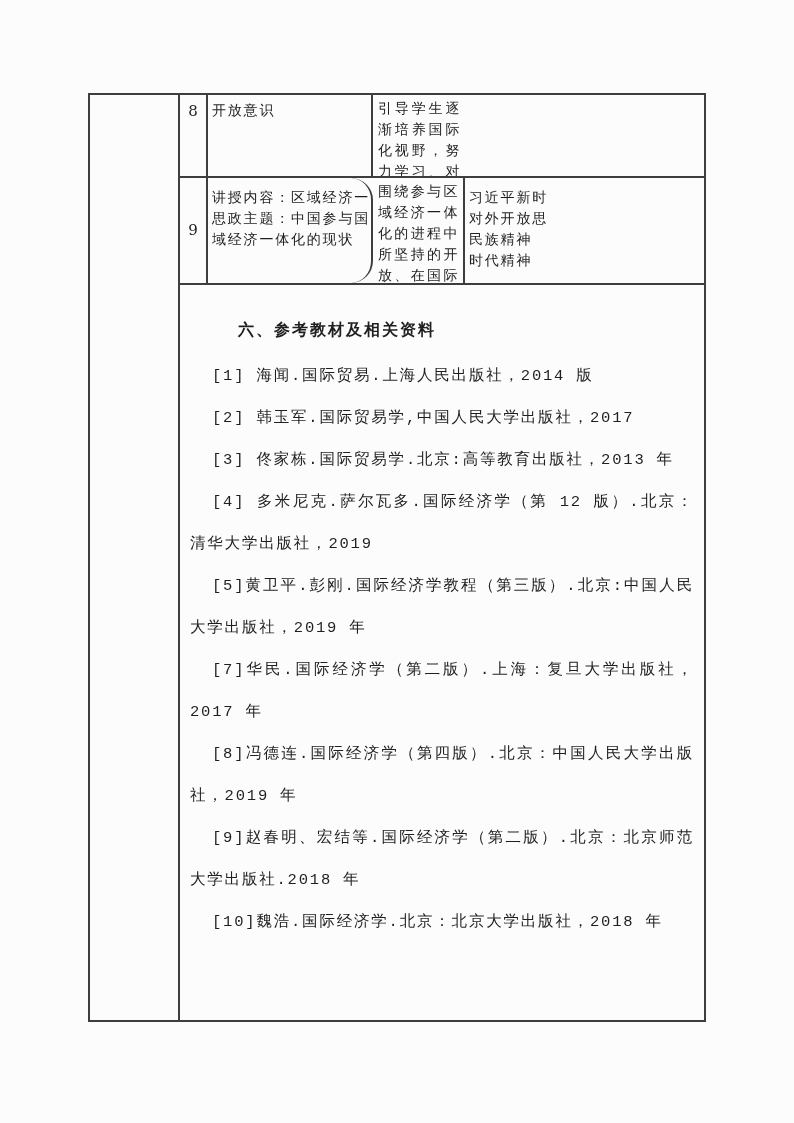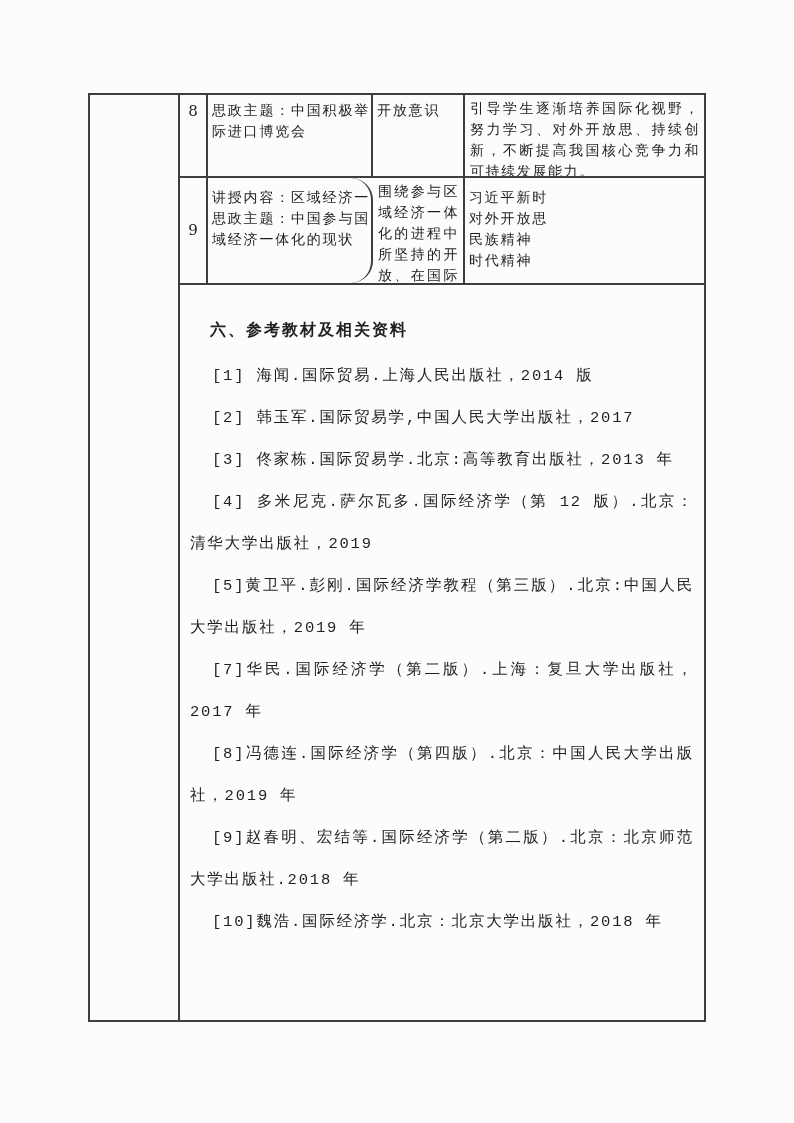--- a/index.html
+++ b/index.html
@@ -73,21 +73,21 @@
 
   .ref-cell {
     padding: 32px 10px 0 10px;
     overflow: hidden;
   }
 
   .ref-heading {
     font-size: 16px;
     font-weight: bold;
     line-height: 26px;
-    margin-left: 20px;
+    margin-left: 48px;
     margin-bottom: 12px;
     letter-spacing: 2px;
   }
 
   .ref-item {
     font-size: 15.5px;
     line-height: 42px;
     text-indent: 22px;
     text-align: justify;
     letter-spacing: 1.8px;
@@ -99,22 +99,20 @@
 
 <div class="page">
   <div class="doc-table">
 
     <div class="left-empty-col"></div>
 
     <div class="right-region">
 
       <div class="t-row row-8">
         <div class="cell cell-num">8</div>
-        <div class="cell cell-content">思政主题：中国积极举
-际进口博览会</div>
         <div class="cell cell-theme">开放意识</div>
         <div class="cell cell-desc">引导学生逐渐培养国际化视野，努力学习、对外开放思、持续创新，不断提高我国核心竞争力和可持续发展能力。</div>
       </div>
 
       <div class="t-row row-9">
         <div class="cell cell-num">9</div>
         <div class="cell cell-content">讲授内容：区域经济一
 思政主题：中国参与国
 域经济一体化的现状</div>
         <div class="cell cell-desc">围绕参与区域经济一体化的进程中所坚持的开放、在国际分工中的利益分配等要素，引导学生努力学习，助力中华民族伟大复兴而奋发图强。</div>

